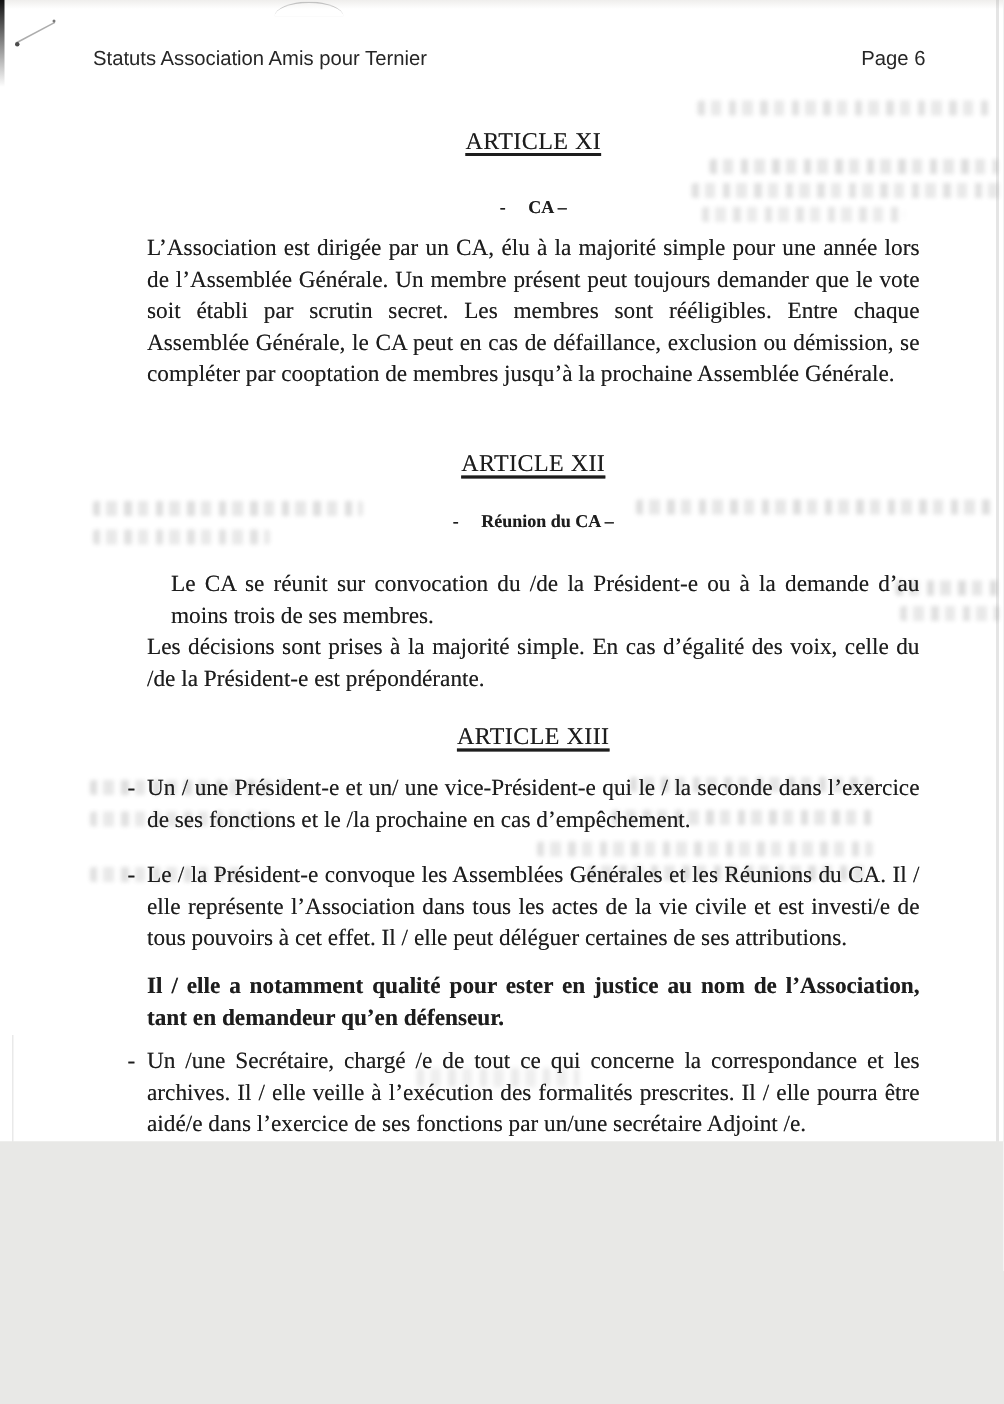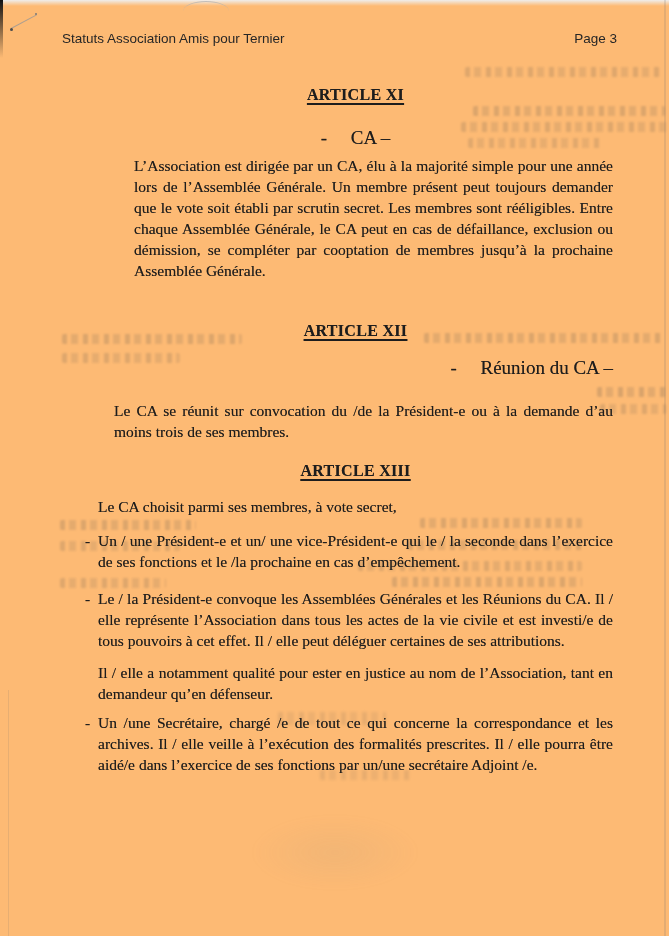--- a/index.html
+++ b/index.html
@@ -1,20 +1,20 @@
 <!DOCTYPE html>
 <html><head>
 <meta charset="utf-8">
 <style>
   html, body { margin: 0; padding: 0; background: #e8e8e6; }
   .scan-page {
     position: relative;
     width: 669px;
-    height: 936px;
-    background: #fdba74;
+    height: 761px;
+    background: #ffffff;
     overflow: hidden;
     font-family: "Liberation Serif", "DejaVu Serif", serif;
     color: #1d1d1d;
   }
   
   .doc-header {
     position: absolute;
     top: 31px; left: 62px; right: 52px;
     display: flex;
     justify-content: space-between;
@@ -31,30 +31,30 @@
     width: 515px;
     display: flow-root;
     font-size: 15.5px;
     line-height: 21px;
     text-shadow: 0 0 0.4px rgba(20,20,20,0.55);
   }
   .article-heading {
     margin: 0;
     font-size: 16px;
     line-height: 20px;
-    font-weight: 700;
+    font-weight: 400;
     text-align: center;
     text-decoration: underline;
     text-underline-offset: 3px;
     text-decoration-thickness: 1.5px;
     letter-spacing: 0.3px;
   }
   .sub-heading {
-    font-weight: 400;
-    font-size: 19px;
+    font-weight: 700;
+    font-size: 12px;
     line-height: 20px;
     text-align: center;
     white-space: pre;
   }
   .para {
     margin: 0;
     text-align: justify;
   }
   .intro-line { margin: 0; text-align: left; }
   .bullet {
@@ -63,30 +63,30 @@
     text-align: justify;
   }
   .bullet .marker {
     position: absolute;
     left: -13px;
     top: 0;
   }
   
   .mt-h1a   { margin-top: 85px; }
   .mt-sub1  { margin-top: 23px; }
-  .mt-p1    { margin-top: 7px; margin-left: 36px;  }
+  .mt-p1    { margin-top: 7px;  }
   .mt-h2    { margin-top: 40px; }
-  .mt-sub2  { margin-top: 17px; text-align: right; }
+  .mt-sub2  { margin-top: 17px; }
   .mt-p2    { margin-top: 22px; margin-left: 16px; }
   .mt-h3    { margin-top: 19px; }
   .mt-sub3  { margin-top: 15px; }
   .mt-intro { margin-top: 15px; }
   .mt-b1    { margin-top: 13px; }
   .mt-b2    { margin-top: 16px; }
-  .mt-cont  { margin-top: 11px; }
+  .mt-cont  { margin-top: 11px; font-weight: bold; }
   .mt-b3    { margin-top: 8px;  }
   
   .ghost {
     position: absolute;
     height: 10px;
     background-image: repeating-linear-gradient(90deg,
       rgba(70,70,70,0.55) 0 5px, rgba(70,70,70,0) 5px 9px,
       rgba(70,70,70,0.40) 9px 16px, rgba(70,70,70,0) 16px 21px);
     filter: blur(1.3px);
     border-radius: 2px;
@@ -156,40 +156,40 @@
   <div class="ghost" style="left:60px;top:541px;width:120px;"></div>
   <div class="ghost" style="left:408px;top:540px;width:176px;opacity:.33;"></div>
   <div class="ghost" style="left:358px;top:561px;width:224px;"></div>
   <div class="ghost" style="left:60px;top:578px;width:106px;"></div>
   <div class="ghost" style="left:392px;top:577px;width:190px;opacity:.33;"></div>
   <div class="ghost" style="left:278px;top:712px;width:108px;height:13px;opacity:.22;filter:blur(1.8px);"></div>
   <div class="ghost" style="left:320px;top:770px;width:92px;opacity:.22;filter:blur(1.8px);"></div>
 
   <div class="doc-header">
     <span>Statuts Association Amis pour Ternier</span>
-    <span>Page 3</span>
+    <span>Page 6</span>
   </div>
 
   <main class="content">
 
     <section>
       <h2 class="article-heading mt-h1a">ARTICLE XI</h2>
       <div class="sub-heading mt-sub1">-     CA –</div>
       <p class="para mt-p1">L’Association est dirigée par un CA, élu à la majorité simple pour une année lors de l’Assemblée Générale. Un membre présent peut toujours demander que le vote soit établi par scrutin secret. Les membres sont rééligibles. Entre chaque Assemblée Générale, le CA peut en cas de défaillance, exclusion ou démission, se compléter par cooptation de membres jusqu’à la prochaine Assemblée Générale.</p>
     </section>
 
     <section>
       <h2 class="article-heading mt-h2">ARTICLE XII</h2>
       <div class="sub-heading mt-sub2">-     Réunion du CA –</div>
       <p class="para mt-p2">Le CA se réunit sur convocation du /de la Président-e ou à la demande d’au moins trois de ses membres.</p>
+      <p class="para">Les décisions sont prises à la majorité simple. En cas d’égalité des voix, celle du /de la Président-e est prépondérante.</p>
     </section>
 
     <section>
       <h2 class="article-heading mt-h3">ARTICLE XIII</h2>
-      <p class="intro-line mt-intro">Le CA choisit parmi ses membres, à vote secret,</p>
 
       <div class="bullet mt-b1">
         <span class="marker">-</span>
         <span>Un / une Président-e et un/ une vice-Président-e qui le / la seconde dans l’exercice de ses fonctions et le /la prochaine en cas d’empêchement.</span>
       </div>
 
       <div class="bullet mt-b2">
         <span class="marker">-</span>
         <span>Le / la Président-e convoque les Assemblées Générales et les Réunions du CA. Il / elle représente l’Association dans tous les actes de la vie civile et est investi/e de tous pouvoirs à cet effet. Il / elle peut déléguer certaines de ses attributions.</span>
       </div>

